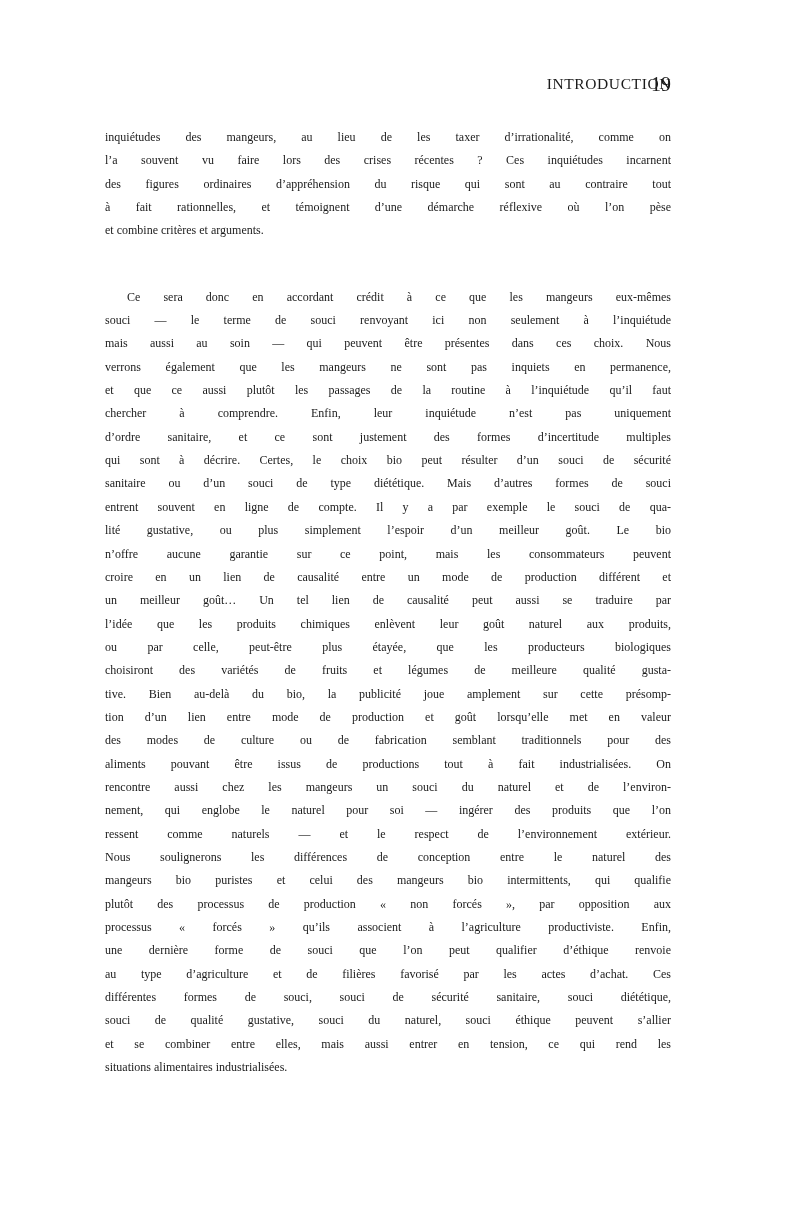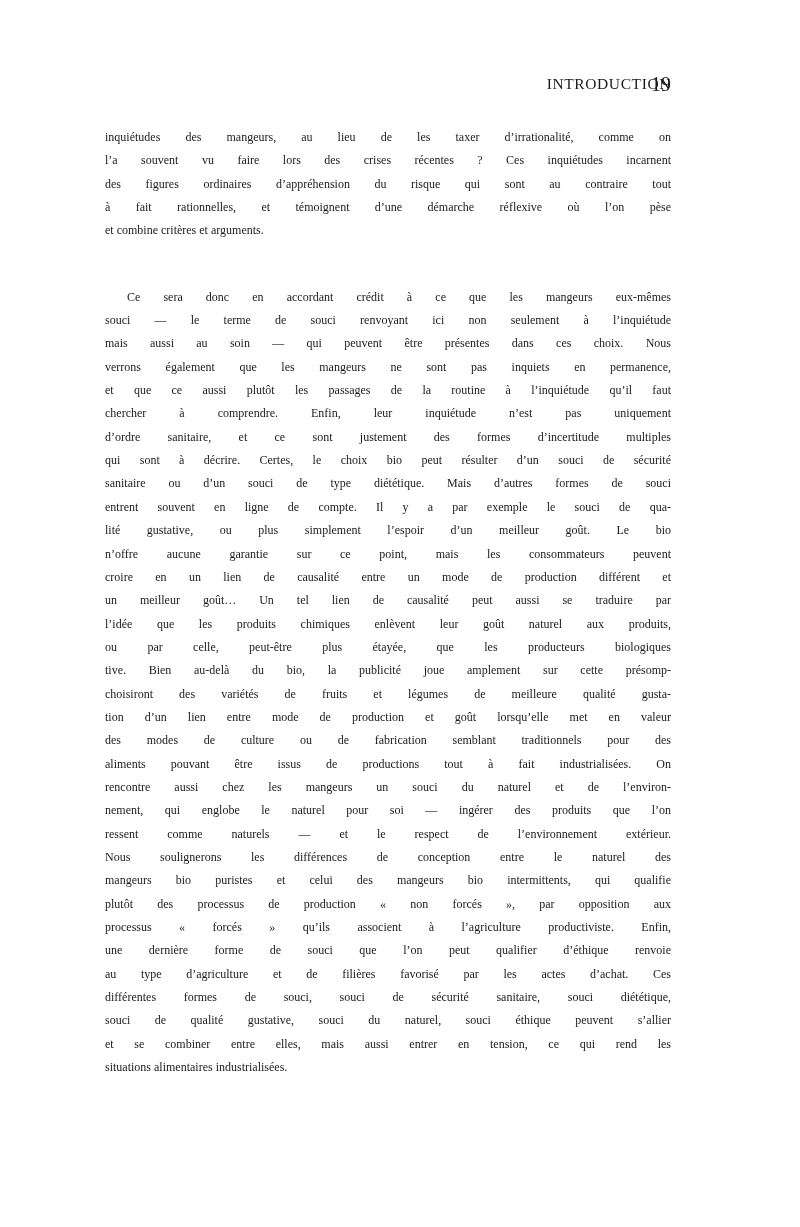--- a/index.html
+++ b/index.html
@@ -86,22 +86,22 @@
         <div class="line">d’ordre sanitaire, et ce sont justement des formes d’incertitude multiples</div>
         <div class="line">qui sont à décrire. Certes, le choix bio peut résulter d’un souci de sécurité</div>
         <div class="line">sanitaire ou d’un souci de type diététique. Mais d’autres formes de souci</div>
         <div class="line">entrent souvent en ligne de compte. Il y a par exemple le souci de qua-</div>
         <div class="line">lité gustative, ou plus simplement l’espoir d’un meilleur goût. Le bio</div>
         <div class="line">n’offre aucune garantie sur ce point, mais les consommateurs peuvent</div>
         <div class="line">croire en un lien de causalité entre un mode de production différent et</div>
         <div class="line">un meilleur goût… Un tel lien de causalité peut aussi se traduire par</div>
         <div class="line">l’idée que les produits chimiques enlèvent leur goût naturel aux produits,</div>
         <div class="line">ou par celle, peut-être plus étayée, que les producteurs biologiques</div>
+        <div class="line">choisiront des variétés de fruits et légumes de meilleure qualité gusta-</div>
         <div class="line">tive. Bien au-delà du bio, la publicité joue amplement sur cette présomp-</div>
-        <div class="line">choisiront des variétés de fruits et légumes de meilleure qualité gusta-</div>
         <div class="line">tion d’un lien entre mode de production et goût lorsqu’elle met en valeur</div>
         <div class="line">des modes de culture ou de fabrication semblant traditionnels pour des</div>
         <div class="line">aliments pouvant être issus de productions tout à fait industrialisées. On</div>
         <div class="line">rencontre aussi chez les mangeurs un souci du naturel et de l’environ-</div>
         <div class="line">nement, qui englobe le naturel pour soi — ingérer des produits que l’on</div>
         <div class="line">ressent comme naturels — et le respect de l’environnement extérieur.</div>
         <div class="line">Nous soulignerons les différences de conception entre le naturel des</div>
         <div class="line">mangeurs bio puristes et celui des mangeurs bio intermittents, qui qualifie</div>
         <div class="line">plutôt des processus de production « non forcés », par opposition aux</div>
         <div class="line">processus « forcés » qu’ils associent à l’agriculture productiviste. Enfin,</div>

